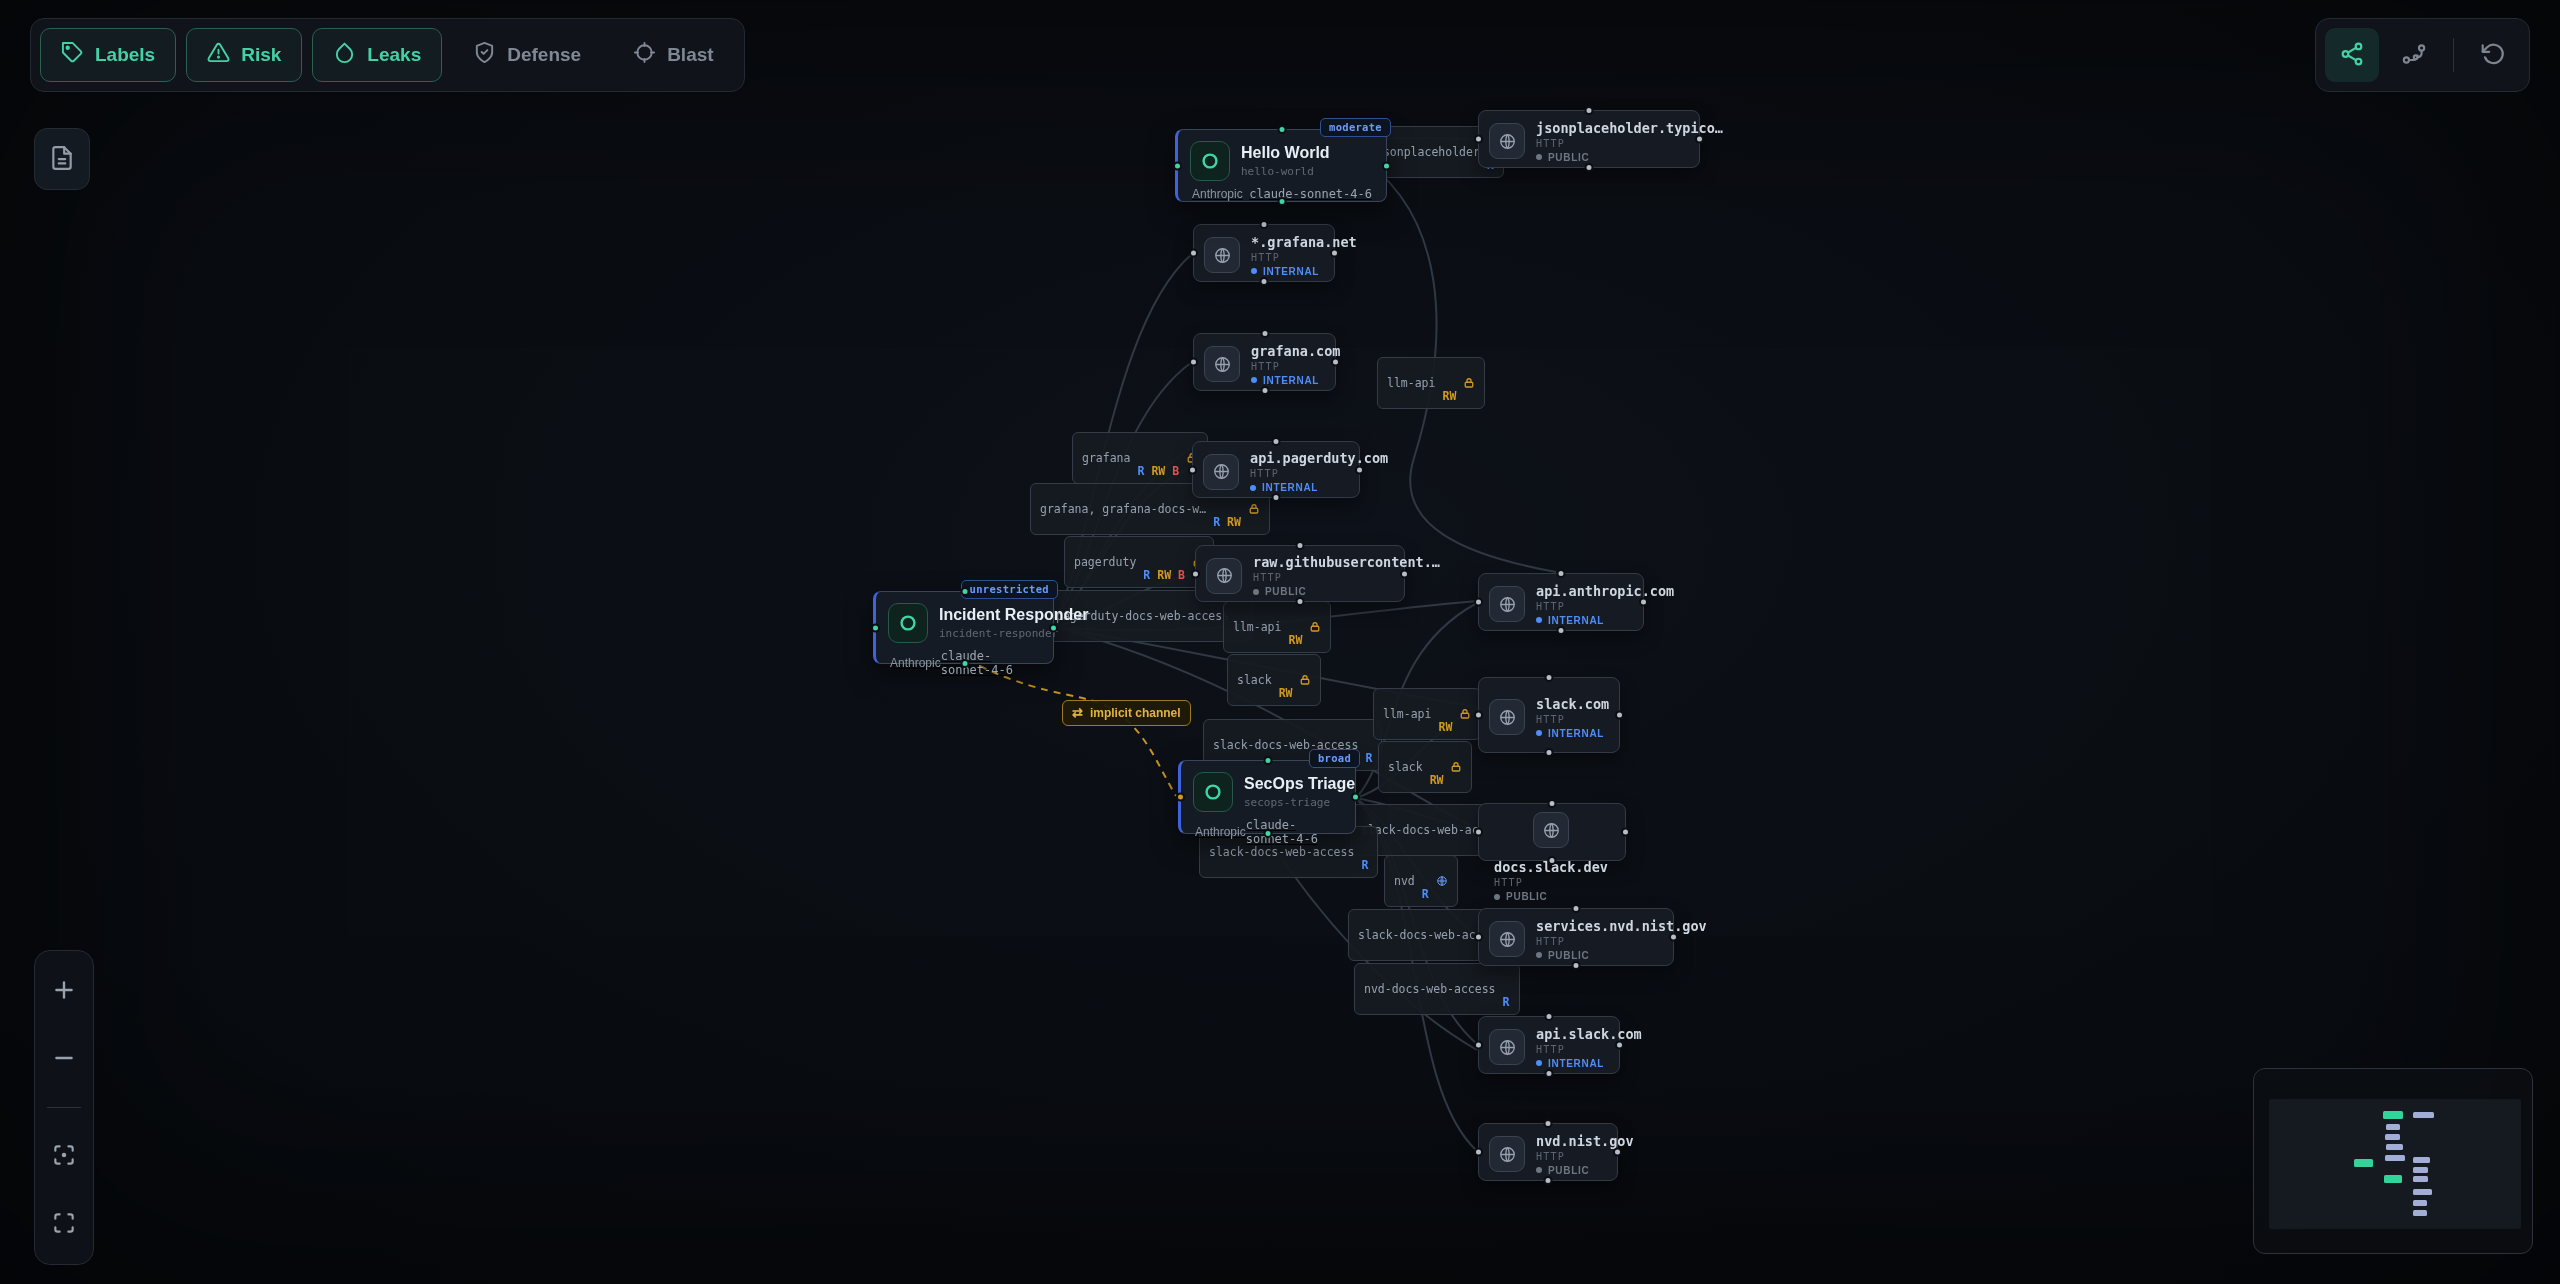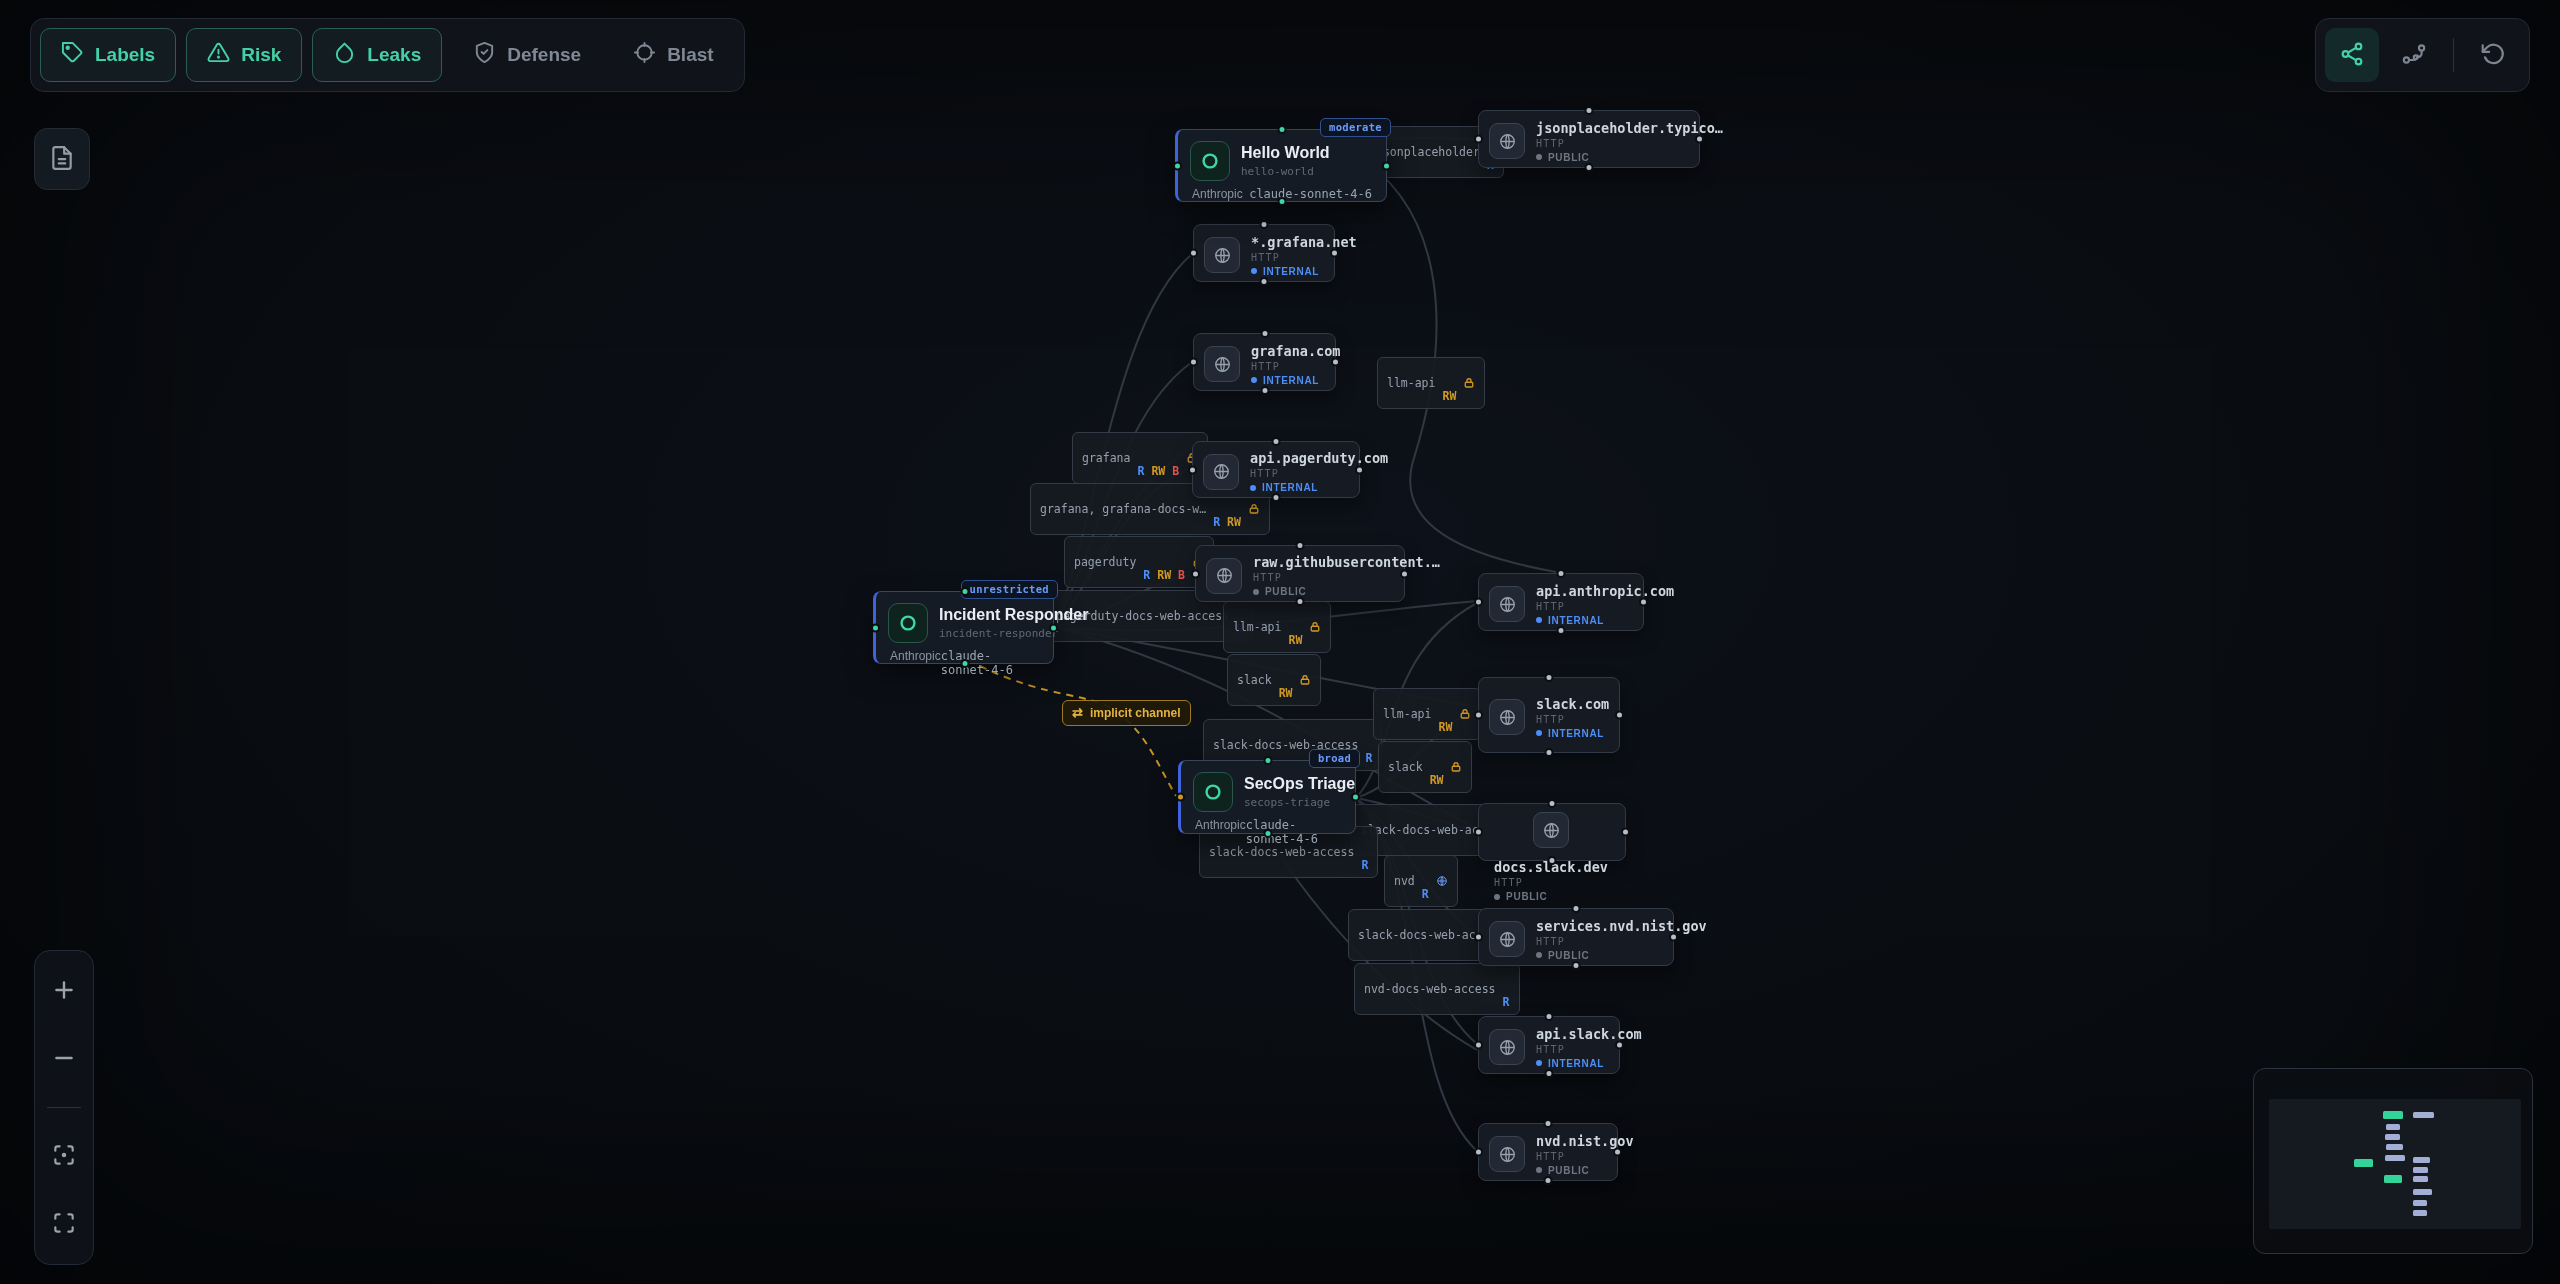--- a/index.html
+++ b/index.html
@@ -49,21 +49,21 @@
   .agent-node { position:absolute; background:#151b24; border:1px solid #3a4558; border-left:3px solid #3e63dd;
     border-radius:8px; z-index:4; box-shadow:0 10px 26px rgba(0,0,0,.5); }
   .agent-badge { position:absolute; top:-12px; right:-5px; font:700 10.5px "DejaVu Sans Mono",monospace;
     color:#6a9bfa; background:#0c1422; border:1px solid #30508f; padding:2px 8px 3px; border-radius:5px; letter-spacing:.3px; }
   .agent-head { display:flex; gap:11px; padding:11px 12px 3px 12px; align-items:center; }
   .agent-icon { width:40px; height:40px; flex:0 0 40px; border-radius:10px; background:#0e231d; border:1px solid #27584a;
     display:flex; align-items:center; justify-content:center; }
   .agent-icon svg { width:22px; height:22px; }
   .agent-title { font-size:16px; font-weight:700; color:#e8eef4; white-space:nowrap; }
   .agent-slug { font:11px "DejaVu Sans Mono",monospace; color:#5f6974; margin-top:3px; }
-  .agent-foot { display:flex; justify-content:space-between; align-items:flex-start; padding:3px 14px 9px 14px; }
+  .agent-foot { display:flex; justify-content:space-between; align-items:center; padding:3px 14px 9px 14px;text-decoration:underline; }
   .agent-provider { font-size:12px; color:#8b949e; }
   .agent-model { font:12px "DejaVu Sans Mono",monospace; color:#9aa4af; }
 
   .host-node { position:absolute; background:#161b23; border:1px solid #323a46; border-radius:8px; z-index:4;
     box-shadow:0 8px 18px rgba(0,0,0,.38); display:flex; align-items:center; gap:11px; padding:8px 12px 4px 10px; }
   .host-icon { width:36px; height:36px; flex:0 0 36px; border-radius:9px; background:#222935; border:1px solid #3a4350;
     color:#97a1ad; display:flex; align-items:center; justify-content:center; }
   .host-icon svg { width:19px; height:19px; }
   .host-title { font:700 13.5px "DejaVu Sans Mono",monospace; color:#ced6df; white-space:nowrap; }
   .host-proto { font:10px "DejaVu Sans Mono",monospace; color:#5c6570; letter-spacing:1.2px; margin-top:2px; }

